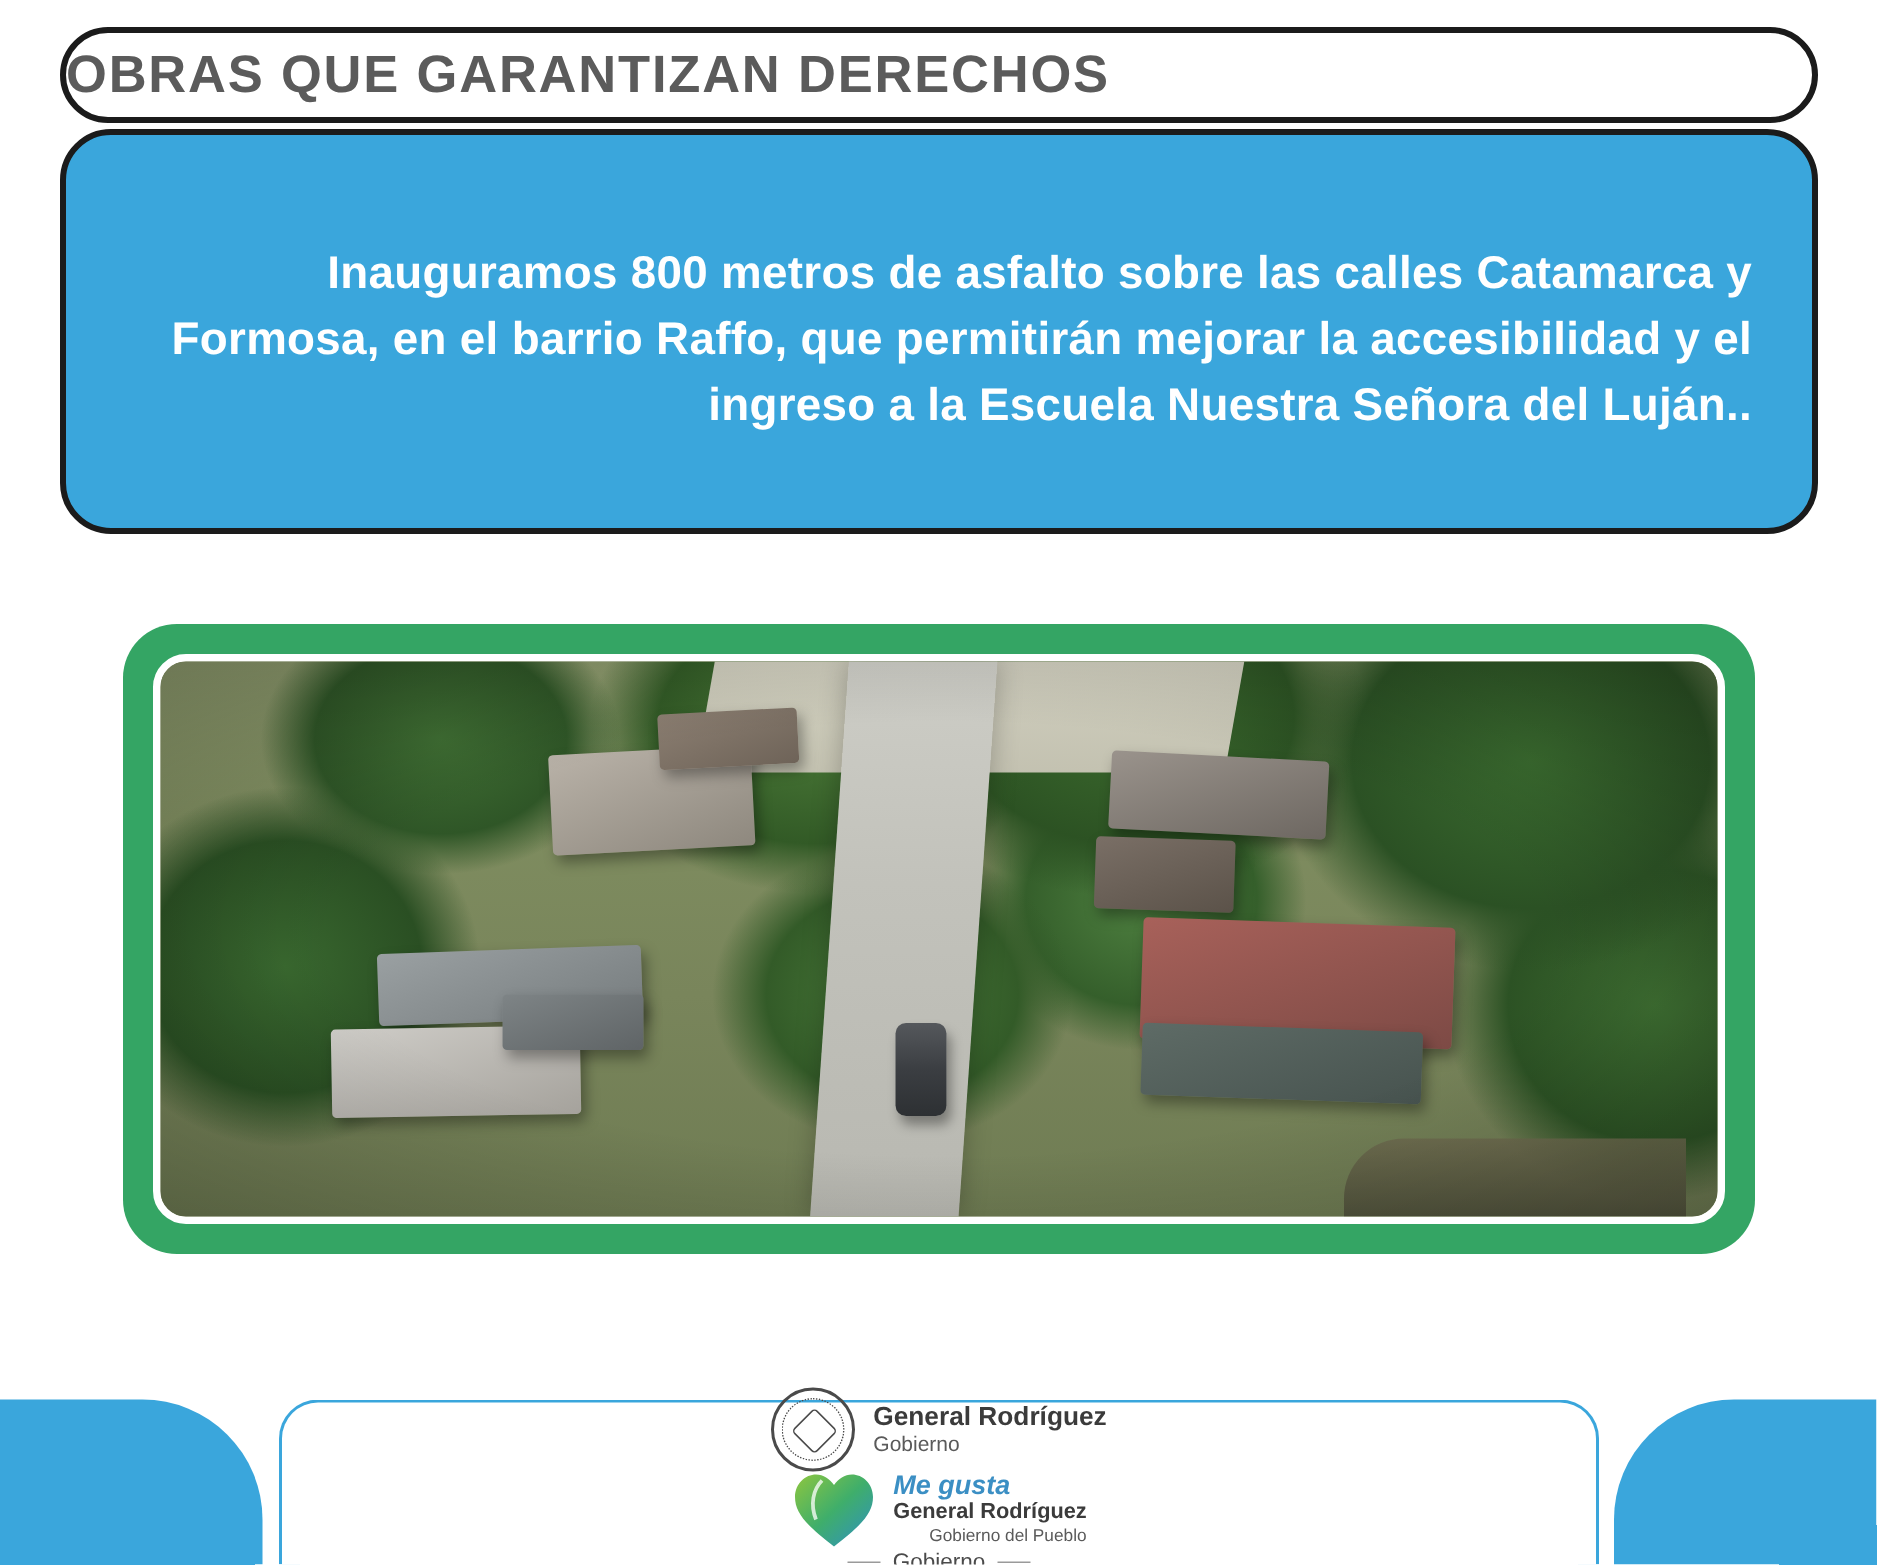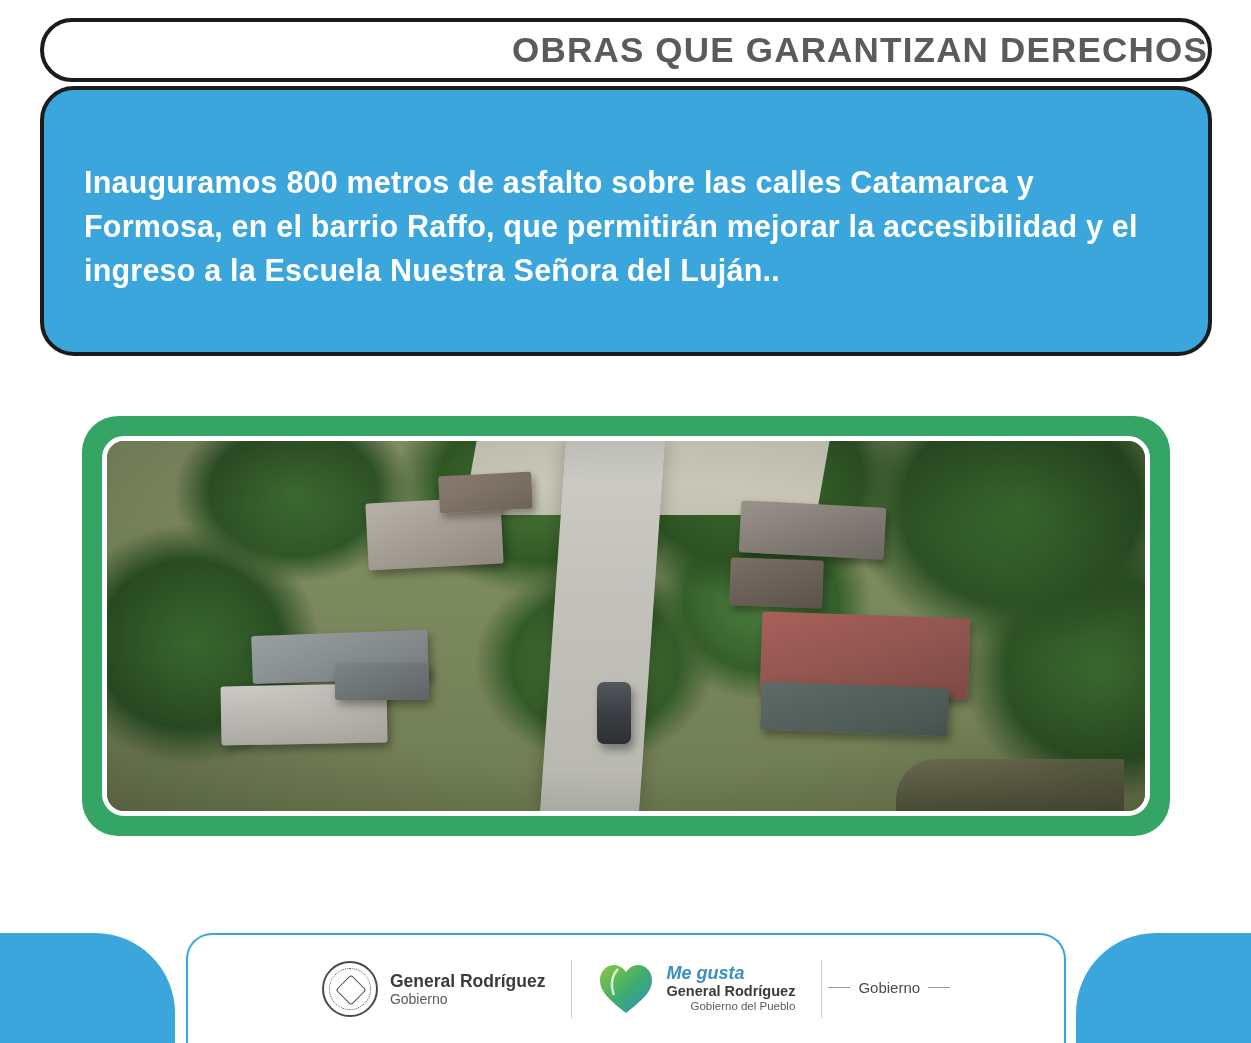--- a/index.html
+++ b/index.html
@@ -41,21 +41,21 @@
     left: 40px;
     top: 18px;
     width: 1172px;
     height: 64px;
     box-sizing: border-box;
     border: 4px solid #1b1b1b;
     border-radius: 34px;
     background: #ffffff;
     display: flex;
     align-items: center;
-    justify-content: flex-end;
+    justify-content: flex-start;
     z-index: 4;
   }
   .title-pill span {
     font-size: 35px;
     font-weight: bold;
     letter-spacing: 1.2px;
     color: #5b5b5b;
     text-transform: uppercase;
     white-space: nowrap;
   }
@@ -72,21 +72,21 @@
     border-radius: 34px;
     background: #3aa6dc;
     display: flex;
     align-items: center;
     justify-content: center;
     z-index: 3;
     padding: 10px 40px 0 40px;
   }
   .body-card p {
     margin: 0;
-    text-align: left;
+    text-align: right;
     color: #ffffff;
     font-size: 30.5px;
     font-weight: bold;
     line-height: 1.45;
     letter-spacing: 0.2px;
   }
 
   
   .photo-frame {
     position: absolute;
@@ -197,20 +197,21 @@
     border: 2px solid #3aa6dc;
     border-top-left-radius: 26px;
     border-top-right-radius: 26px;
     border-bottom: none;
     background: #ffffff;
     display: flex;
     align-items: center;
     justify-content: center;
     gap: 0;
     z-index: 5;
+    flex-direction: column;
   }
   .logo-block {
     display: flex;
     align-items: center;
     gap: 12px;
     padding: 0 26px;
     height: 62px;
   }
   .divider {
     width: 1px;

